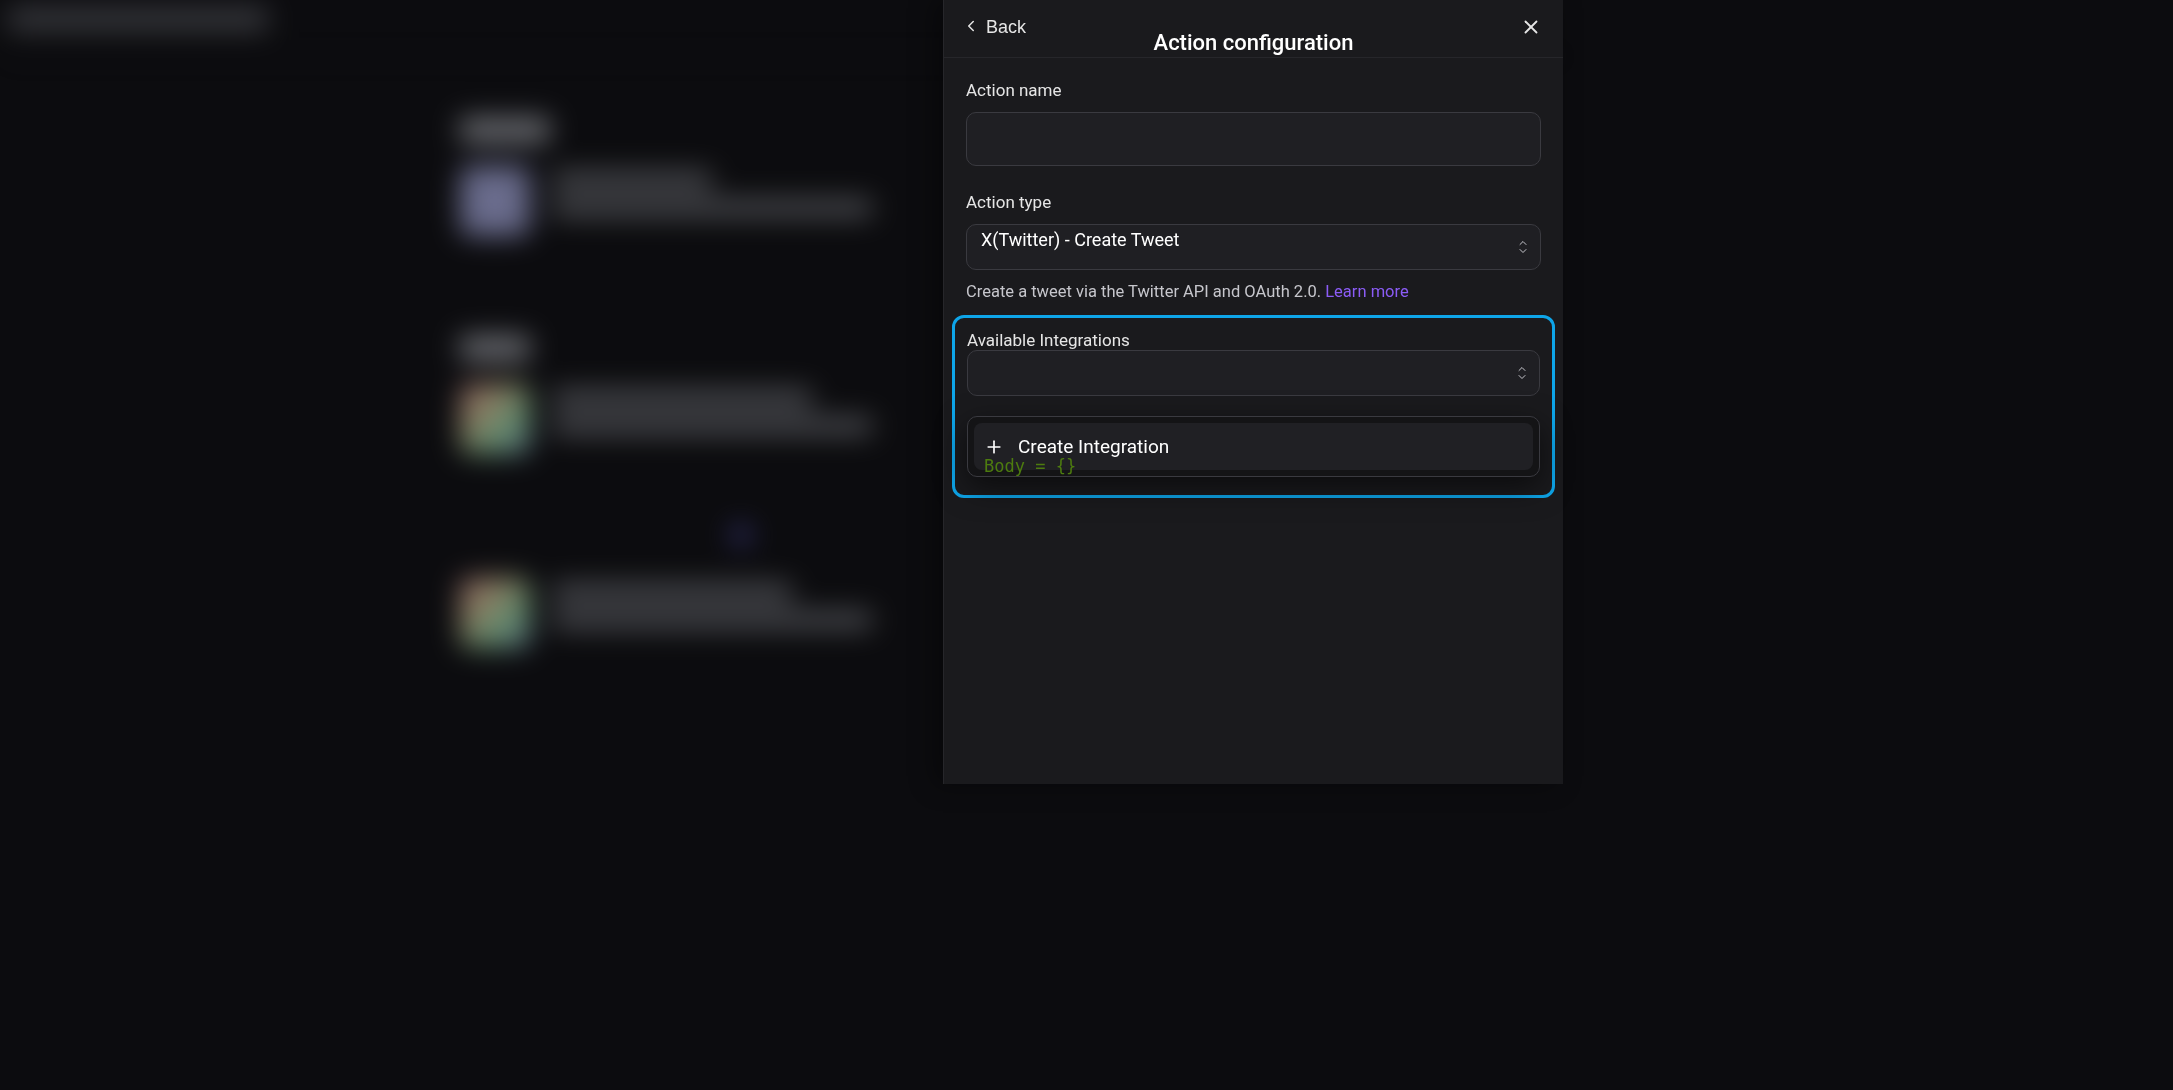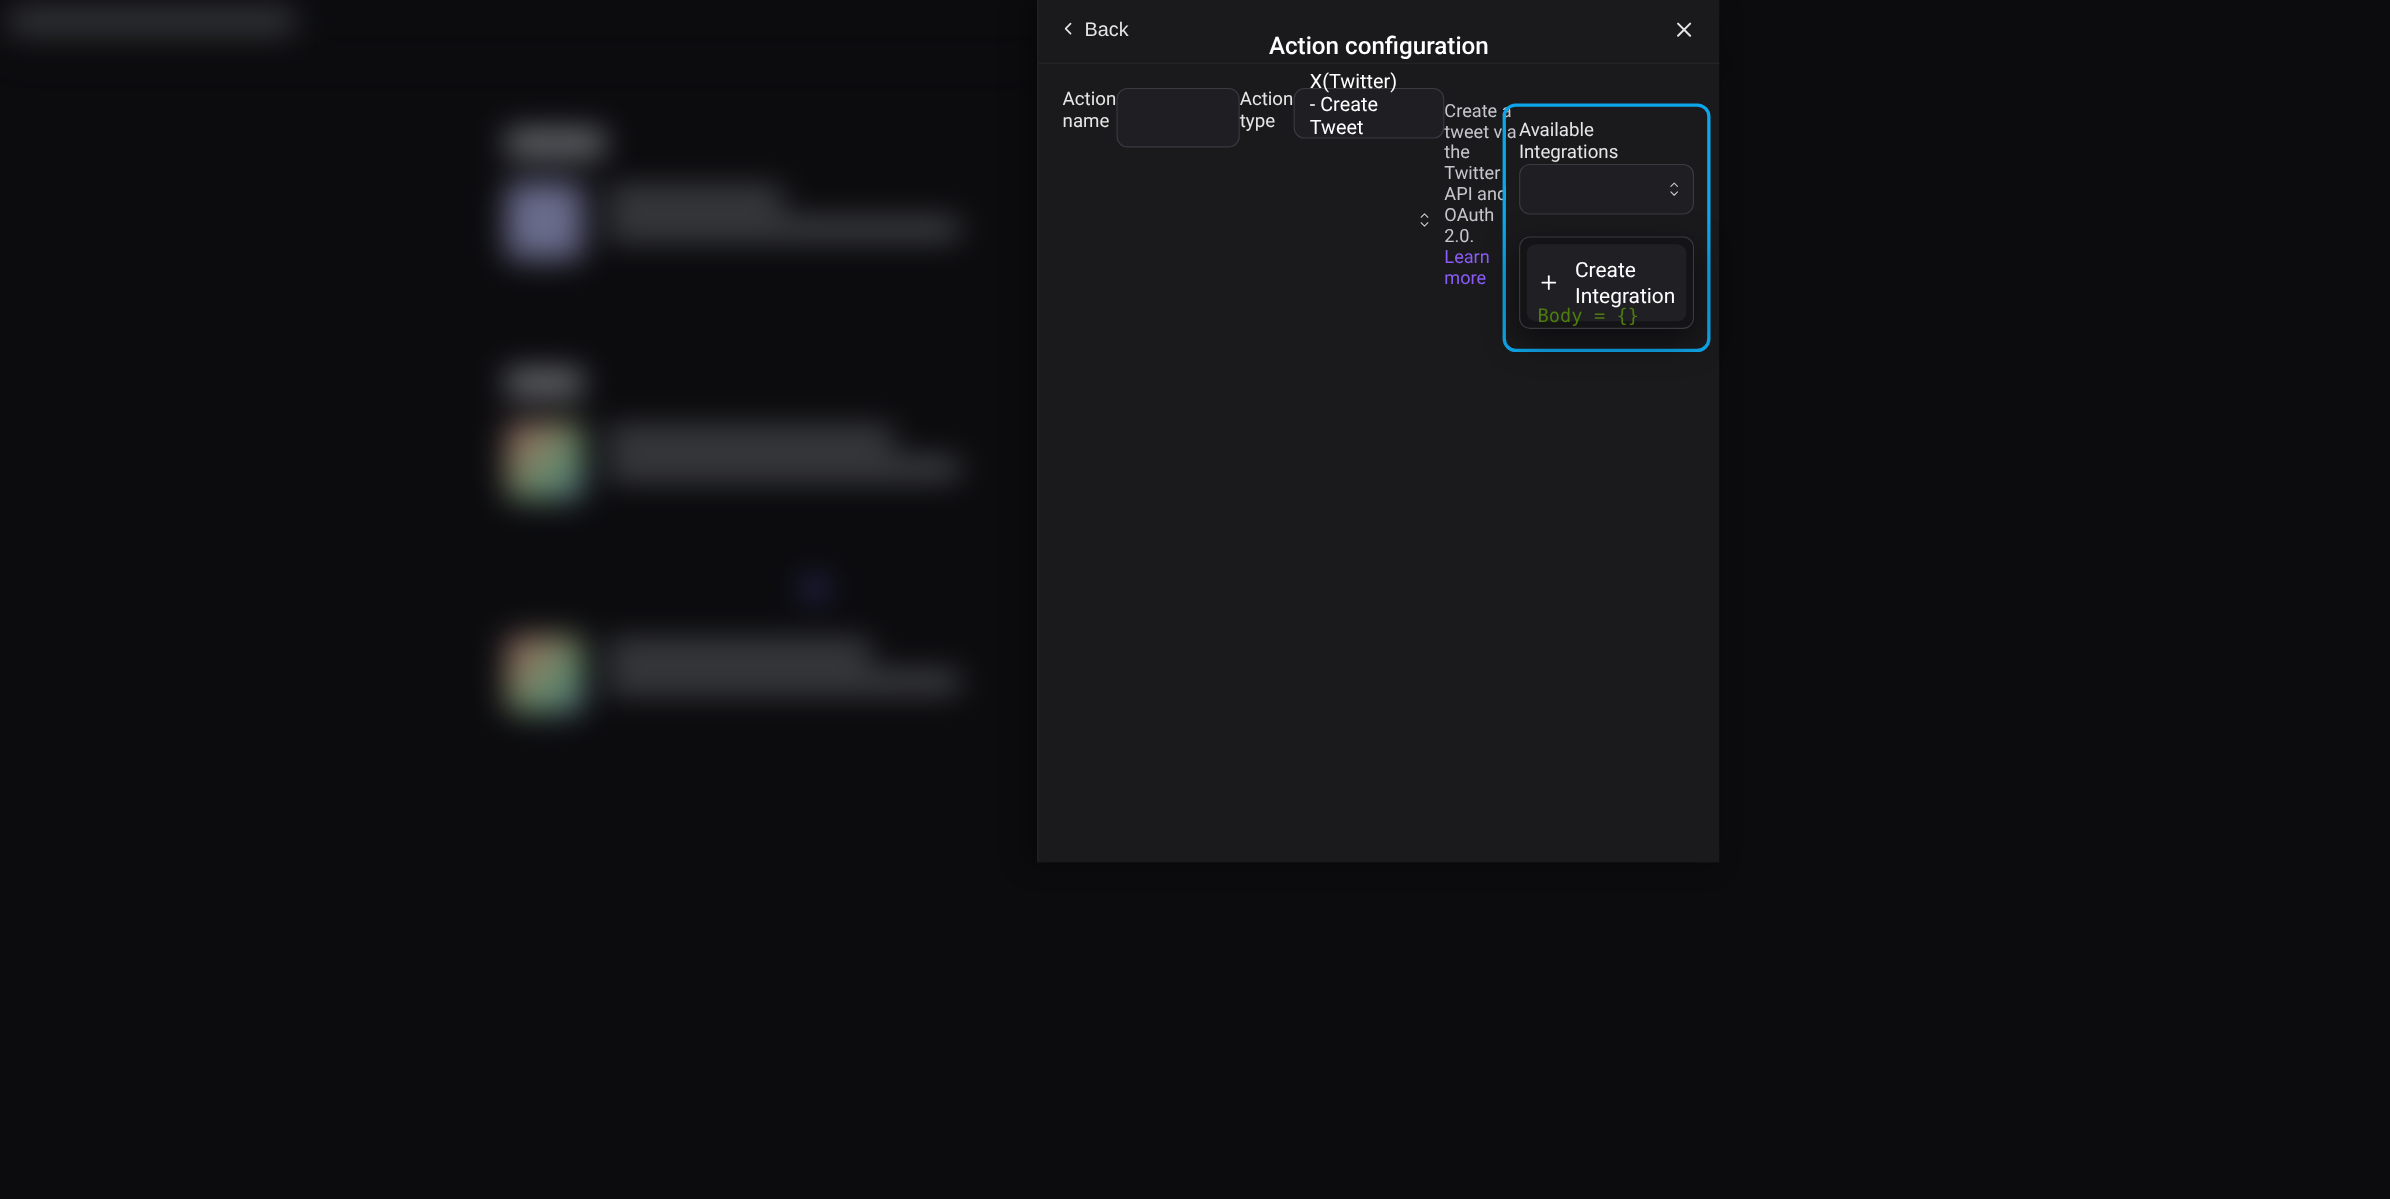--- a/index.html
+++ b/index.html
@@ -68,21 +68,21 @@
     pointer-events:none;
     margin-top:28px;
   }
   .close-btn {
     margin-left: auto;
     width: 28px; height: 28px; display:flex;align-items:center;justify-content:center;
     cursor:pointer; background:none; border:none; color:#e6e6e6;
   }
   .panel-body {
     padding: 22px 22px 0 22px;
-    display:flex; 
+    display:flex; flex-direction:column;
   }
   .field-label {
     font-size: 17px; color:#e6e6e6; margin-bottom: 12px;
   }
   .text-input {
     width:100%; height:54px;
     background:#1f1f23;
     border:1px solid #3a3a40;
     border-radius:10px;
     color:#e6e6e6; font-size:17px;

